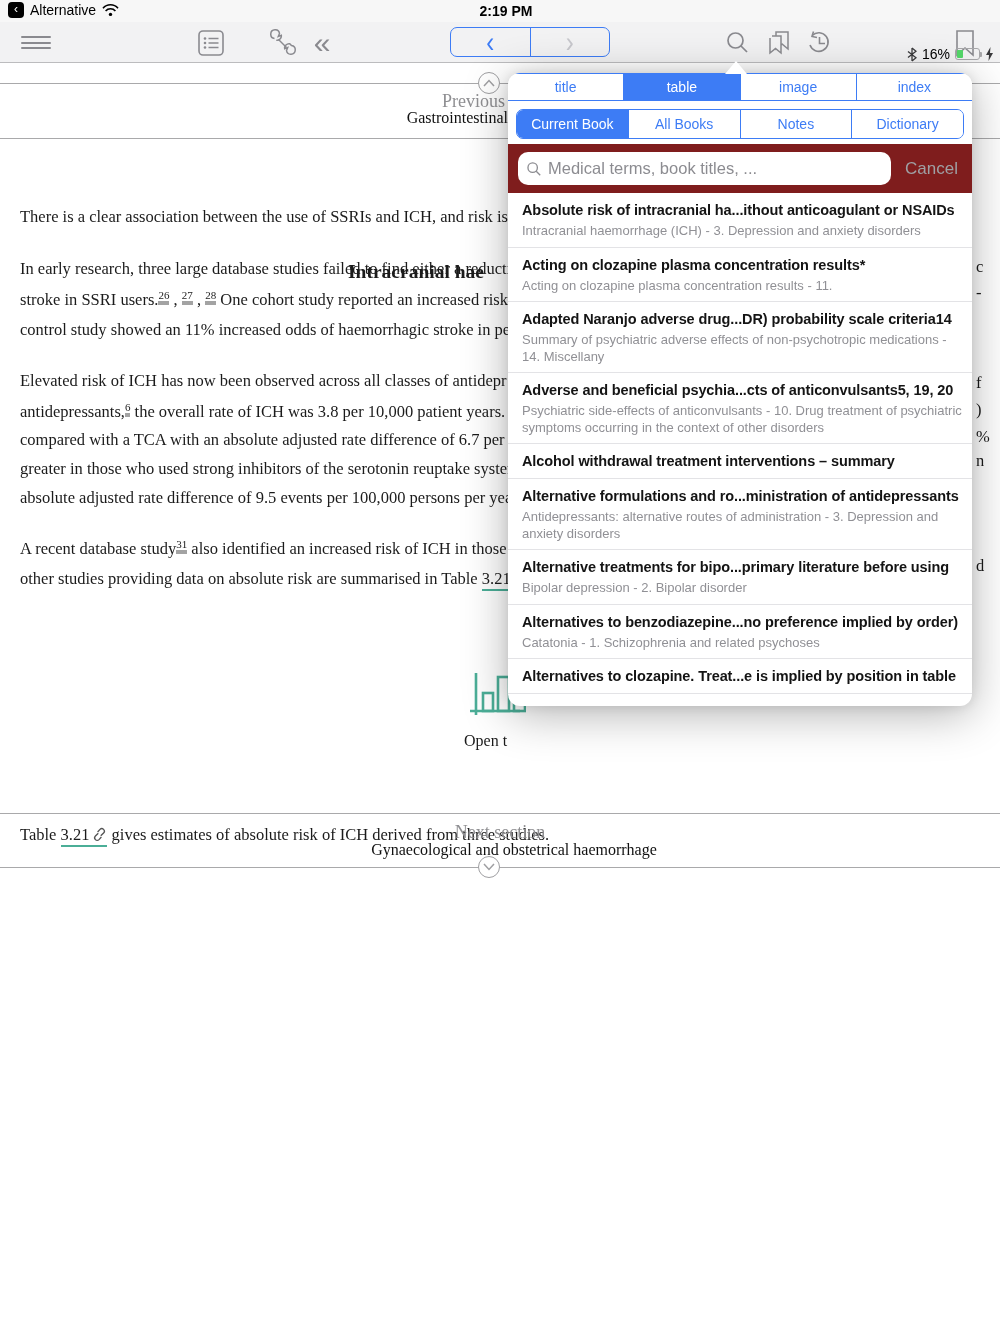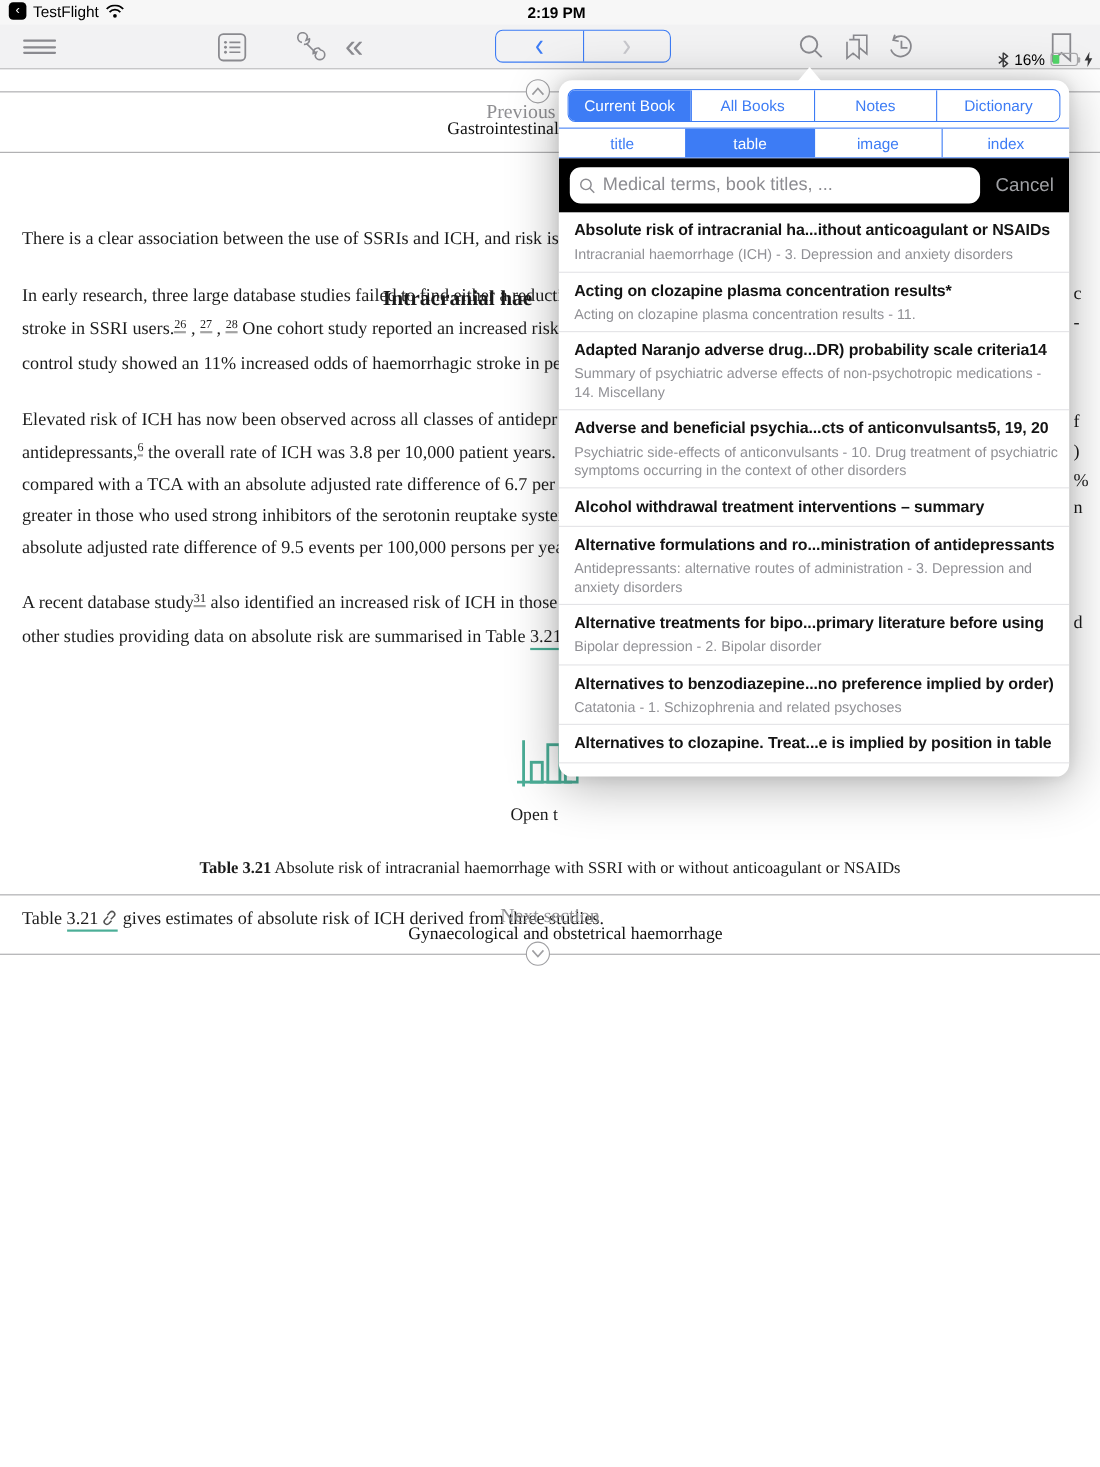--- a/index.html
+++ b/index.html
@@ -35,21 +35,21 @@
   
   #doc { position:absolute; left:0; top:63px; width:1000px; height:1271px; background:#fff;
          font-family:"Liberation Serif", serif; color:#1b1b1b; z-index:1; }
   .hr { position:absolute; left:0; width:1000px; height:0; border-top:1px solid #a9a9ab; }
   .navcircle { position:absolute; width:22px; height:22px; border-radius:50%; background:#fff;
                border:1.5px solid #9f9fa2; display:flex; align-items:center; justify-content:center; }
   .graylabel { position:absolute; color:#8f8f92; font-size:18px; }
   .sectitle  { position:absolute; color:#111; font-size:16px;padding-left:28px; }
   #heading { position:absolute; left:348px; top:157px; font-weight:bold; font-size:19.5px; white-space:nowrap;margin-top:41px; }
   .docline { position:absolute; left:20px; white-space:nowrap; font-size:16.5px; }
-  .docline sup, .bp sup { font-size:11px; vertical-align:6px; border-bottom:2px solid #a3a3a3; color:#1b1b1b; }
+  .docline sup, .bp sup { font-size:11px; vertical-align:6px; border-bottom:4px solid #a3a3a3; color:#1b1b1b; }
   .tlink { border-bottom:2px solid #4bae97; padding-bottom:1px; white-space:nowrap; }
   .tlink svg { vertical-align:-2px; margin-left:3px; }
   #caption { position:absolute; left:0; top:719px; width:1000px; text-align:center; font-size:15px; }
   #bottompara { position:absolute; left:20px; top:762px; font-size:16.5px; white-space:nowrap; }
   #opentable { position:absolute; left:464px; top:669px; font-size:16px; }
   #chartico { position:absolute; left:468px; top:606px; }
   .edgefrag { position:absolute; left:976px; font-size:16.5px; color:#1b1b1b; }
 
   
   #pop-arrow { position:absolute; left:725px; top:61px; width:0; height:0; z-index:11;
@@ -58,38 +58,38 @@
   #popover { position:absolute; left:508px; top:73px; width:464px; height:633px;
              background:#fff; border-radius:12px; z-index:10; overflow:hidden;
              box-shadow:0 8px 46px rgba(0,0,0,.30), 0 0 12px rgba(0,0,0,.10); }
   .seggroup { display:flex; overflow:hidden; }
   #main-tabs { margin:8px 8px 5px 8px; height:30px; border:1px solid #3d7cf5; border-radius:7px; }
   #sub-tabs  { height:28px; border-top:1px solid #3d7cf5; border-bottom:1px solid #3d7cf5; }
   .seg { flex:1; display:flex; align-items:center; justify-content:center;
          font-size:14px; color:#3d7cf5; background:#fff; }
   .seg + .seg { border-left:1px solid #3d7cf5; }
   .seg.sel { background:#3d7cf5; color:#fff; }
-  #searchrow { height:49px; background:#000000; display:flex; align-items:center; padding:0 10px;justify-content:flex-end; }
+  #searchrow { height:49px; background:#7f1d1d; display:flex; align-items:center; padding:0 10px;justify-content:flex-end; }
   #searchfield { flex:1; height:33px; background:#fff; border-radius:10px; display:flex;
                  align-items:center; padding:0 8px; }
   #searchfield .ph { color:#8c8c91; font-size:16.5px; margin-left:6px; }
   #cancel { color:#9fa0a4; font-size:17px; margin-left:14px; margin-right:4px; }
   #results { }
   .rrow { padding:7px 10px 7px 14px; border-bottom:1px solid #e3e3e6; }
   .rtitle { font-weight:bold; font-size:14.5px; color:#141414; letter-spacing:-0.1px;
             white-space:nowrap; overflow:hidden; line-height:20px; }
   .rsub { font-size:13px; color:#909095; margin-top:3px; line-height:16.5px; }
 </style>
 </head>
 <body>
 
 <div id="statusbar">
   <div id="sb-left">
     <div class="appback">‹</div>
-    <span>TestFlight</span>
+    <span>Alternative</span>
     <svg width="17" height="13" viewBox="0 0 17 13">
       <path d="M1 4.2 A10 10 0 0 1 16 4.2" fill="none" stroke="#000" stroke-width="1.6"></path>
       <path d="M3.6 7 A6.6 6.6 0 0 1 13.4 7" fill="none" stroke="#000" stroke-width="1.6"></path>
       <circle cx="8.5" cy="10.4" r="1.7" fill="#000"></circle>
     </svg>
   </div>
   <div id="sb-time">2:19 PM</div>
   <div id="sb-right">
     <svg width="10" height="15" viewBox="0 0 10 15">
       <path d="M5 1 v13 M5 1 l4 3.2 -8 6.4 M5 14 l4 -3.2 -8 -6.4" fill="none" stroke="#3a3a3c" stroke-width="1.3"></path>
@@ -203,23 +203,20 @@
   <svg id="chartico" width="58" height="56" viewBox="0 0 58 56">
     <g fill="none" stroke="#4bae97" stroke-width="2.6">
       <path d="M8 4 V46 M2 42 H52"></path>
       <rect x="15" y="24" width="10" height="18"></rect>
       <rect x="30" y="8" width="11" height="34"></rect>
       <rect x="46" y="16" width="11" height="26"></rect>
     </g>
   </svg>
   <div id="opentable">Open t</div>
 
-  <div id="caption">
-    <b>Table 3.21</b><span> Absolute risk of intracranial haemorrhage with SSRI with or without anticoagulant or NSAIDs</span>
-  </div>
 
   <div id="bottompara" class="bp">Table <span class="tlink">3.21<svg width="15" height="15" viewBox="0 0 24 24">
           <g fill="none" stroke="#555" stroke-width="2.2">
             <path d="M10 14 L5.5 18.5 a4 4 0 0 0 5.7 5.7 L15 20" transform="translate(0,-4)"></path>
             <path d="M14 10 L18.5 5.5 a4 4 0 0 0 -5.7 -5.7 L9 4" transform="translate(0,4)"></path>
           </g>
         </svg></span> gives estimates of absolute risk of ICH derived from three studies.</div>
 
   <div class="hr" style="top:750px;"></div>
   <div class="graylabel" style="left:0; top:759px; width:1000px; text-align:center;">Next section</div>
@@ -237,31 +234,31 @@
       <span class="edgefrag" style="top: 310px;">f</span>
       <span class="edgefrag" style="top: 337px;">)</span>
       <span class="edgefrag" style="top: 364px;">%</span>
       <span class="edgefrag" style="top: 388px;">n</span>
       <span class="edgefrag" style="top: 493px;">d</span>
     </div>
 </div>
 
 <div id="pop-arrow"></div>
 <div id="popover">
+  <div id="sub-tabs" class="seggroup">
+      <div class="seg">title</div>
+      <div class="seg sel">table</div>
+      <div class="seg">image</div>
+      <div class="seg">index</div>
+    </div>
   <div id="main-tabs" class="seggroup">
       <div class="seg sel">Current Book</div>
       <div class="seg">All Books</div>
       <div class="seg">Notes</div>
       <div class="seg">Dictionary</div>
-    </div>
-  <div id="sub-tabs" class="seggroup">
-      <div class="seg">title</div>
-      <div class="seg sel">table</div>
-      <div class="seg">image</div>
-      <div class="seg">index</div>
     </div>
   <div id="searchrow">
     <div id="searchfield">
       <svg width="16" height="16" viewBox="0 0 18 18">
         <circle cx="7.5" cy="7.5" r="5.3" fill="none" stroke="#8c8c91" stroke-width="1.5"></circle>
         <path d="M11.5 11.5 l4.5 4.5" stroke="#8c8c91" stroke-width="1.5"></path>
       </svg>
       <span class="ph">Medical terms, book titles, ...</span>
     </div>
     <span id="cancel">Cancel</span>

